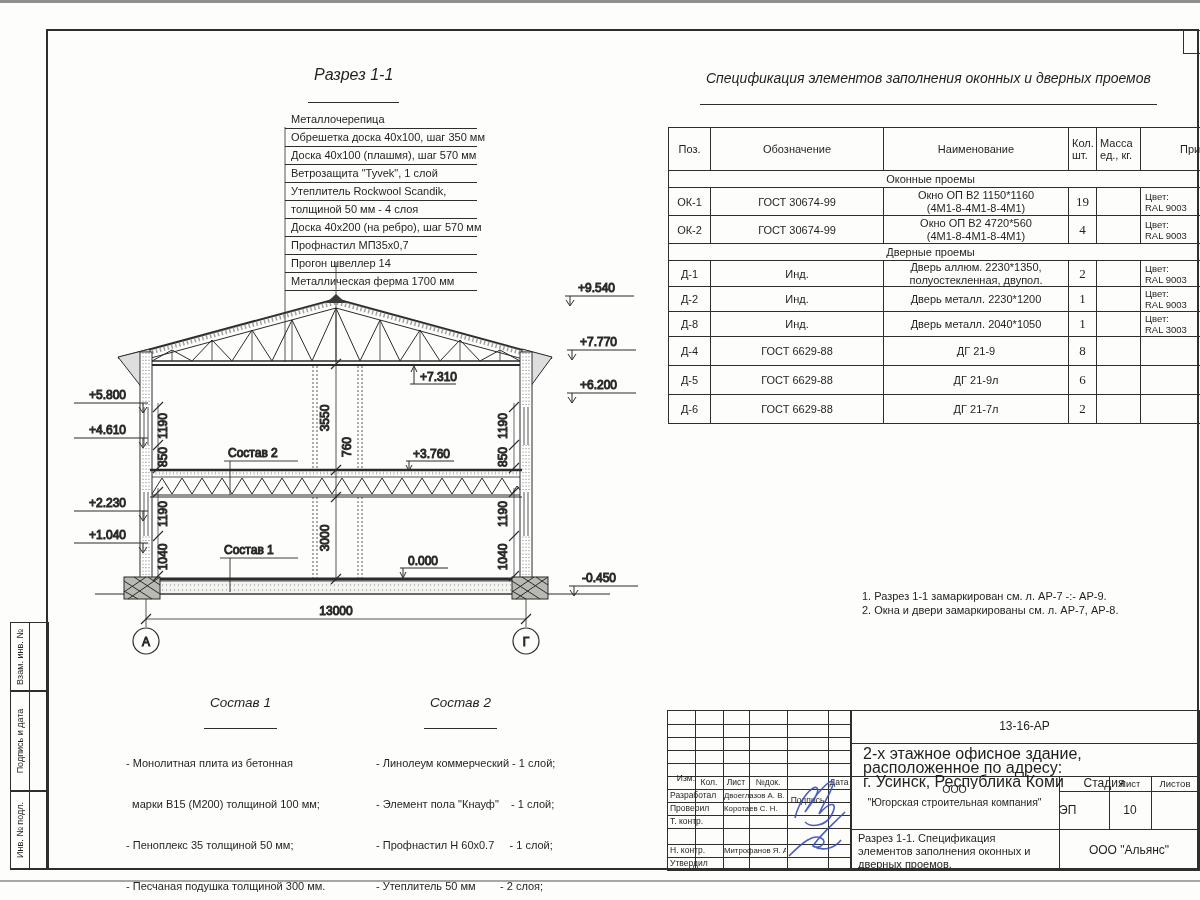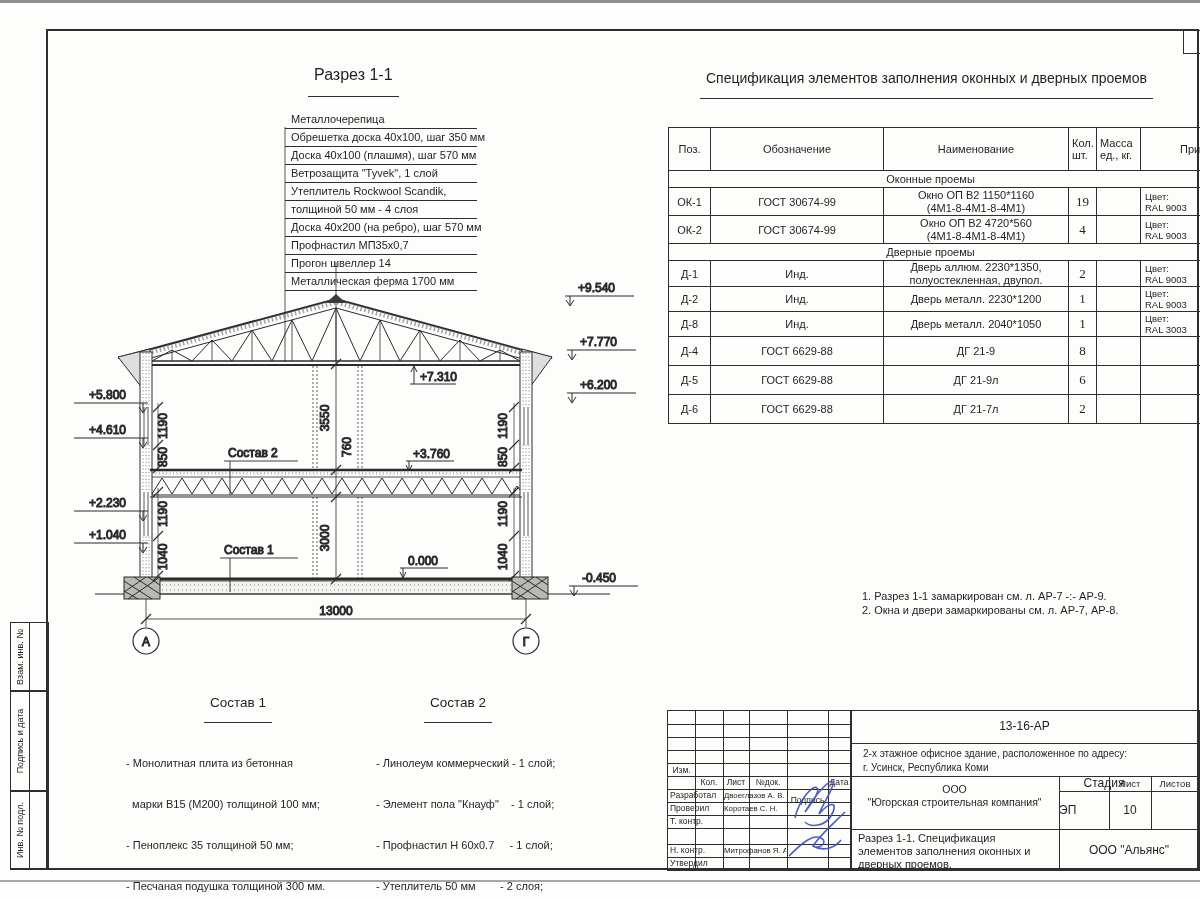--- a/index.html
+++ b/index.html
@@ -1,21 +1,21 @@
 <!DOCTYPE html>
 <html><head>
 <meta charset="utf-8">
 <style>
   html,body{margin:0;padding:0}
   body{width:1200px;height:900px;overflow:hidden;position:relative;background:#fdfdfc;
        font-family:"Liberation Sans",sans-serif;color:#1f1f1f}
   .abs{position:absolute}
   .hl{position:absolute;background:#2e2e2e;height:1px}
   .vl{position:absolute;background:#2e2e2e;width:1px}
-  .title-italic{border-bottom:1.4px solid #2e2e2e;padding:0 6px 12px 6px;white-space:nowrap}
+  .title-italic{font-style:italic;border-bottom:1.4px solid #2e2e2e;padding:0 6px 18px 6px;white-space:nowrap}
   .legend{width:192px;font-size:11px;line-height:16px}
   .legend .row{height:17px;border-bottom:1px solid #2e2e2e;padding-left:6px;white-space:nowrap;overflow:visible}
   table.spec{border-collapse:collapse;table-layout:fixed;font-size:11px}
   table.spec td{border:1.2px solid #2e2e2e;text-align:center;vertical-align:middle;padding:0 2px;overflow:hidden}
   table.spec td.note{text-align:left;font-size:9.5px;line-height:11px;padding-left:4px;vertical-align:middle}
   table.spec .qty{font-family:"Liberation Serif",serif;font-size:13px}
   .nm{font-size:11px;line-height:12.5px}
   .notes{font-size:11px;line-height:13.5px;white-space:nowrap}
   .sost-list{font-size:11px;line-height:13.6px;white-space:pre}
   .tb-cell{position:absolute;overflow:hidden}
@@ -374,38 +374,38 @@
   <div class="hl" style="left:0;top:133px;width:182px"></div>
   <div class="hl" style="left:0;top:146px;width:182px"></div>
   <div class="hl" style="left:182px;top:32px;width:349px"></div>
   <div class="hl" style="left:182px;top:65px;width:349px;height:1.4px"></div>
   <div class="hl" style="left:391px;top:80px;width:140px"></div>
   <div class="hl" style="left:182px;top:118px;width:349px;height:1.4px"></div>
   <div class="vl" style="left:391px;top:65px;height:94px;width:1.4px"></div>
   <div class="vl" style="left:441px;top:65px;height:53px"></div>
   <div class="vl" style="left:483px;top:65px;height:53px"></div>
 
-  <div class="tb-cell tb-label" style="left:0;top:53px;width:27px;text-align:center">Изм.</div>
+  <div class="tb-cell tb-label" style="left:0;top:61px;width:27px;text-align:right">Изм.</div>
   <div class="tb-cell tb-label" style="left:27px;top:65px;width:28px;text-align:center">Кол.</div>
   <div class="tb-cell tb-label" style="left:55px;top:65px;width:26px;text-align:center">Лист</div>
   <div class="tb-cell tb-label" style="left:81px;top:65px;width:38px;text-align:center">№док.</div>
   <div class="tb-cell tb-label" style="left:119px;top:83px;width:41px;text-align:center">Подпись</div>
   <div class="tb-cell tb-label" style="left:160px;top:65px;width:22px;text-align:center">Дата</div>
 
   <div class="tb-cell tb-label" style="left:2px;top:78px;width:53px">Разработал</div>
   <div class="tb-cell" style="left:56px;top:78px;width:62px;font-size:7.8px;line-height:13px;white-space:nowrap">Двоеглазов А. В.</div>
   <div class="tb-cell tb-label" style="left:2px;top:91px;width:53px">Проверил</div>
   <div class="tb-cell" style="left:56px;top:91px;width:62px;font-size:7.8px;line-height:13px;white-space:nowrap">Коротаев С. Н.</div>
   <div class="tb-cell tb-label" style="left:2px;top:104px;width:53px">Т. контр.</div>
   <div class="tb-cell tb-label" style="left:2px;top:133px;width:53px">Н. контр.</div>
   <div class="tb-cell" style="left:56px;top:133px;width:62px;font-size:7.8px;line-height:13px;white-space:nowrap">Митрофанов Я. А.</div>
   <div class="tb-cell tb-label" style="left:2px;top:146px;width:53px">Утвердил</div>
 
   <div class="tb-cell" style="left:182px;top:8px;width:349px;text-align:center;font-size:12px">13-16-АР</div>
-  <div class="tb-cell" style="left:195px;top:36px;width:336px;font-size:10px;line-height:14px">
+  <div class="tb-cell" style="left:195px;top:36px;width:336px;font-size:16px;line-height:14px">
     <div>2-х этажное офисное здание, расположенное по адресу:</div>
     <div>г. Усинск, Республика Коми</div>
   </div>
   <div class="tb-cell" style="left:182px;top:72px;width:209px;text-align:center;font-size:10.5px;line-height:13px">
     <div>ООО</div>
     <div>"Югорская строительная компания"</div>
   </div>
   <div class="tb-cell tb-label" style="left:411px;top:66px;width:50px;text-align:center;font-size:12px">Стадия</div>
   <div class="tb-cell tb-label" style="left:441px;top:66px;width:42px;text-align:center;font-size:9.5px">Лист</div>
   <div class="tb-cell tb-label" style="left:483px;top:66px;width:48px;text-align:center;font-size:9.5px">Листов</div>

